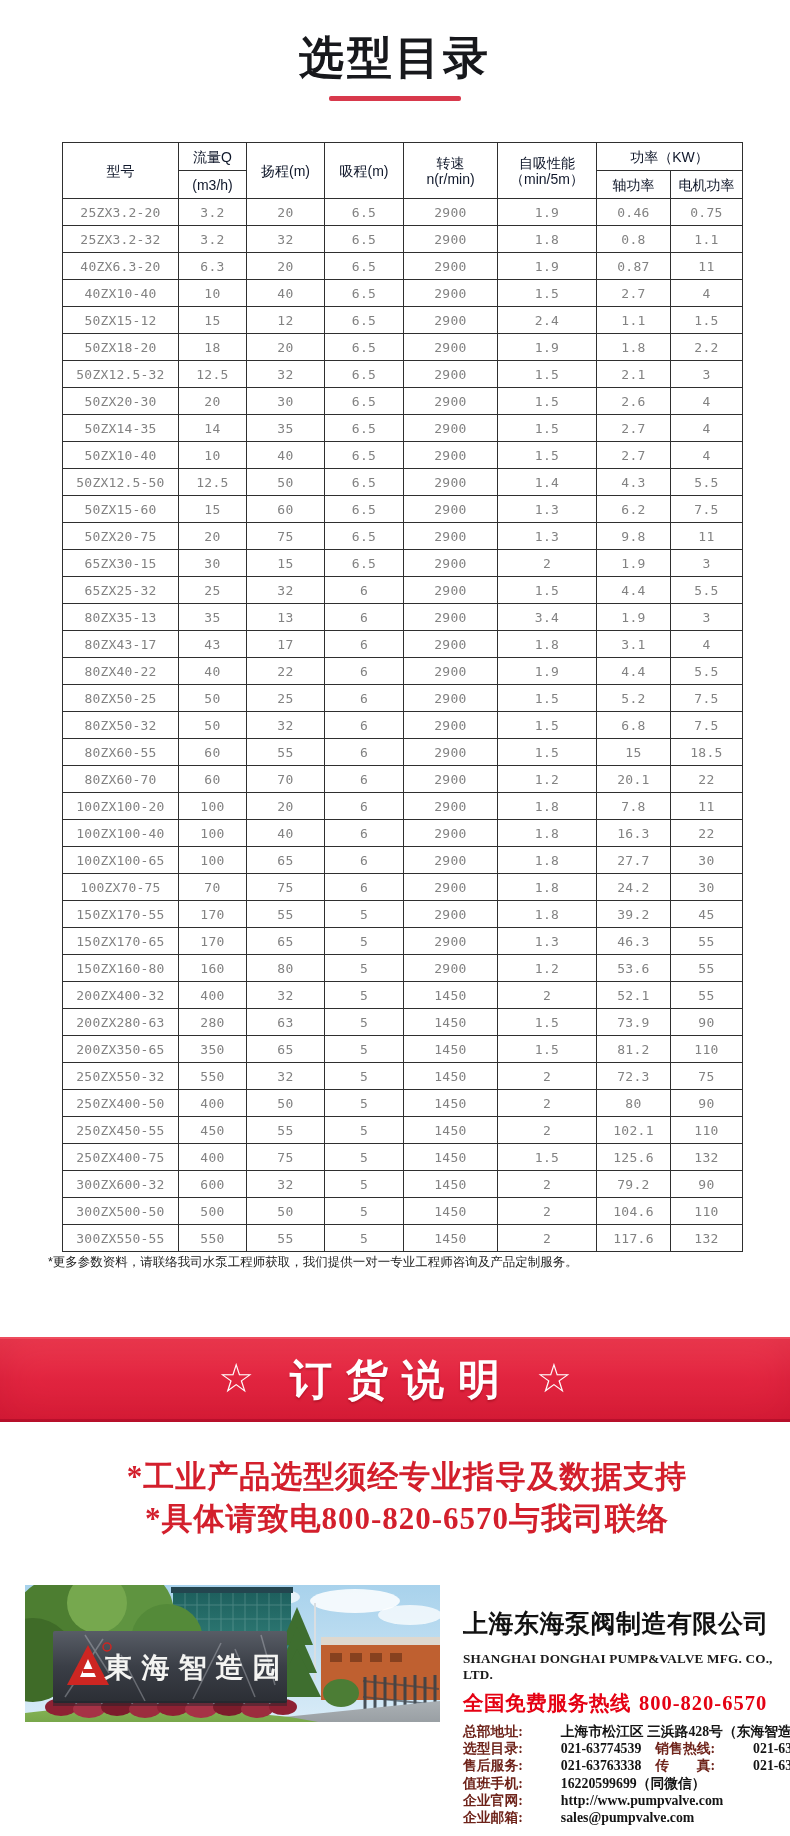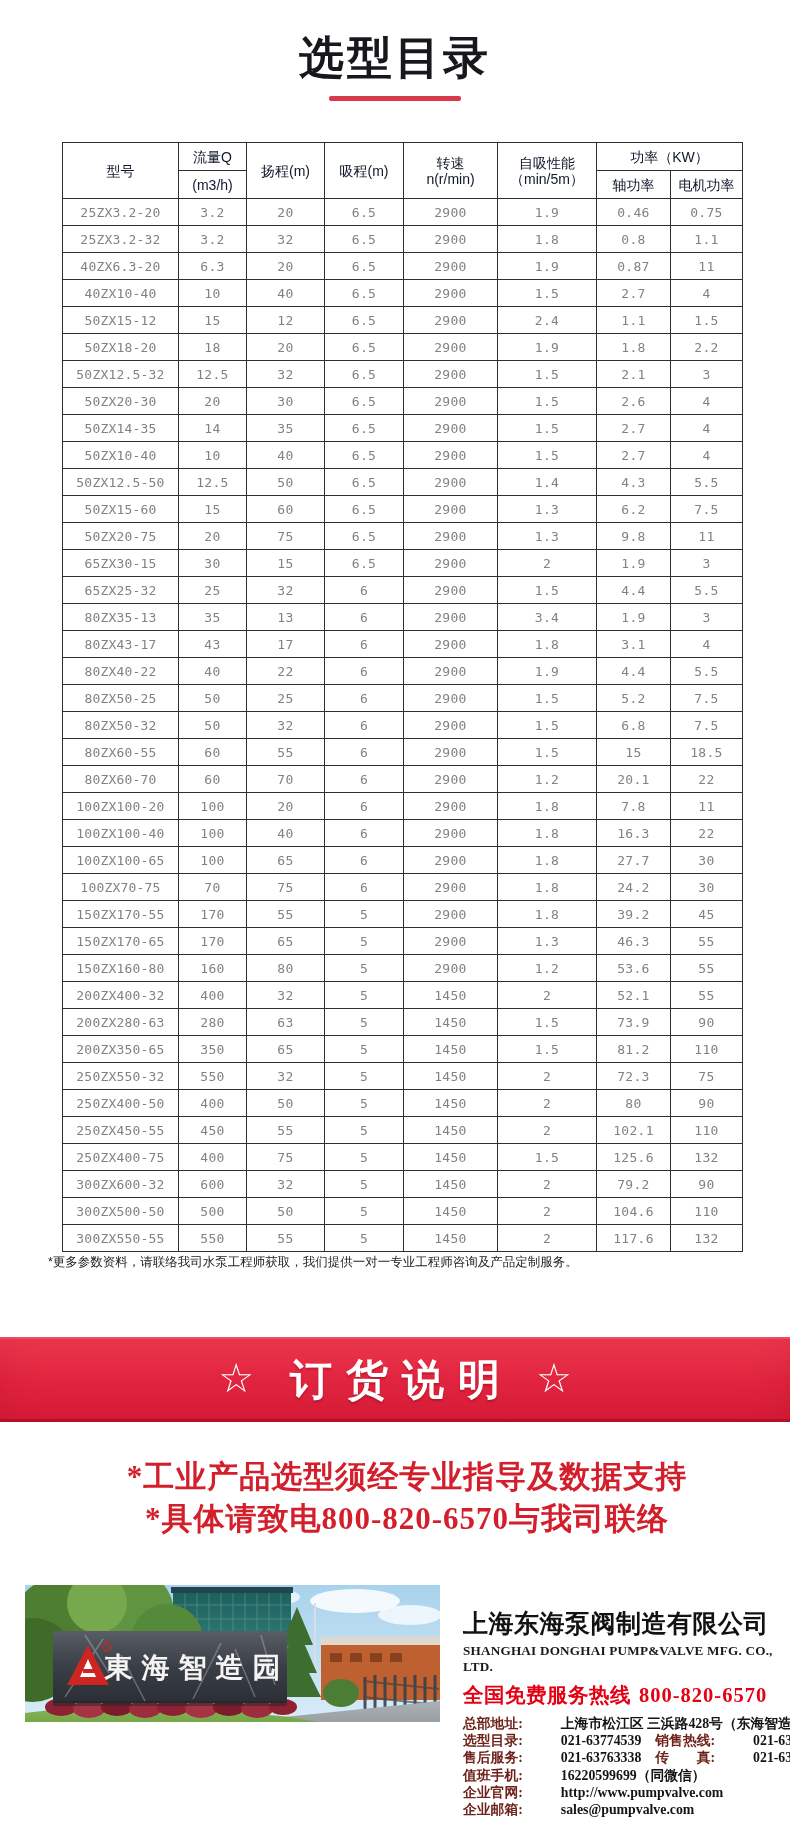--- a/index.html
+++ b/index.html
@@ -40,21 +40,21 @@
   .slogan.s1{top:1456px;}
   .slogan.s2{top:1498px;}
 
   
   .photo{position:absolute;top:1585px;left:25px;width:415px;height:137px;overflow:hidden;}
 
   
   .company{position:absolute;top:1580px;left:463px;width:310px;}
   .company-name-cn{font-size:25px;font-weight:900;color:#121212;letter-spacing:0.5px;line-height:30px;margin-top:28px;}
   .company-name-en{font-family:"Liberation Serif",serif;font-size:13.2px;font-weight:bold;
-         color:#1a1a1a;letter-spacing:0.2px;margin-top:5px;}
+         color:#1a1a1a;letter-spacing:0.2px;margin-top:13px;}
   .hotline{margin-top:6px;font-family:"Liberation Serif",serif;font-weight:bold;color:#e50113;
          font-size:20.5px;letter-spacing:0.5px;}
   .hotline .hotline-number{margin-left:8px;letter-spacing:1px;}
   .info-list{margin-top:6px;}
   .info-row{font-family:"Liberation Serif",serif;font-size:13.8px;font-weight:bold;
          line-height:17.2px;white-space:nowrap;}
   .info-label{color:#6e231a;margin-right:6px;}
   .info-value{color:#141414;margin-right:14px;margin-left:32px;}
 </style>
 </head>

